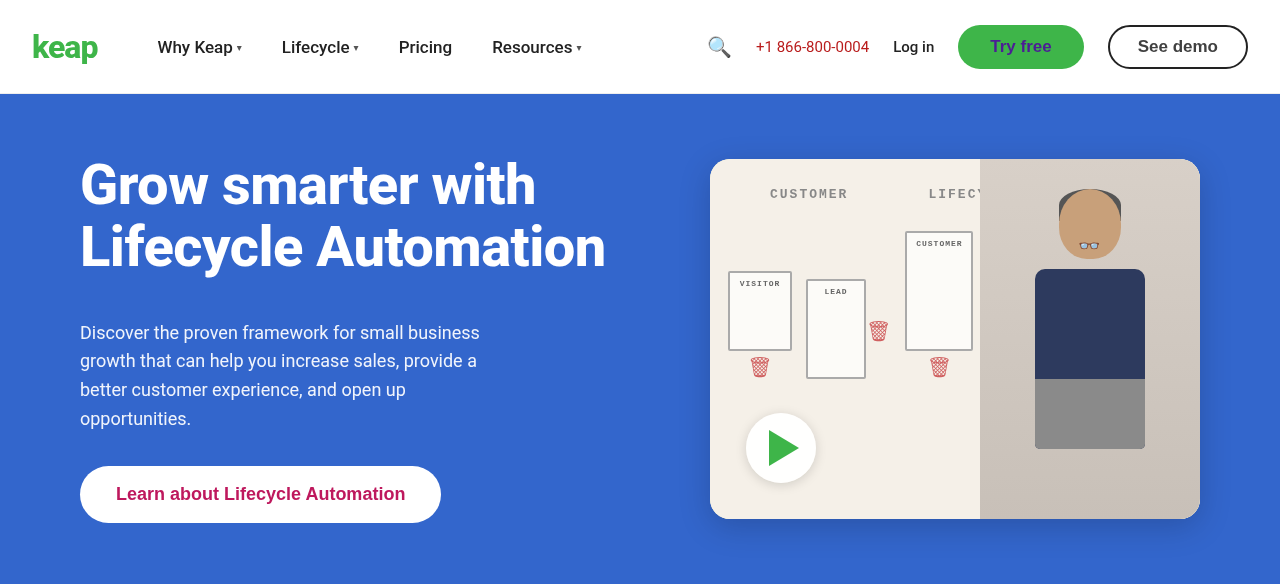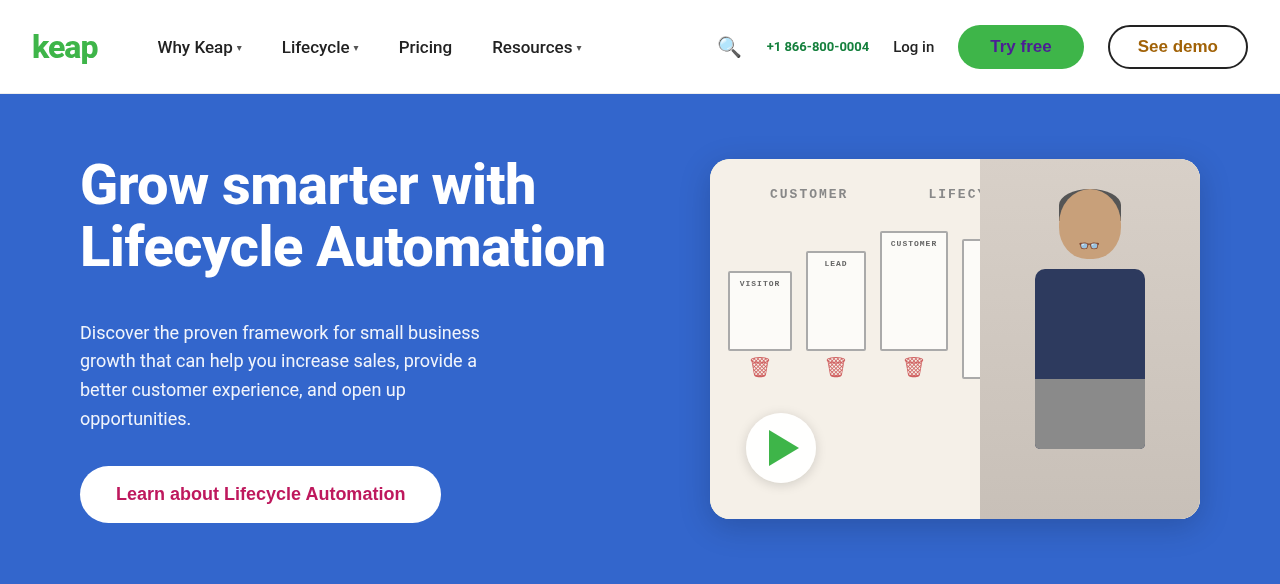--- a/index.html
+++ b/index.html
@@ -46,23 +46,23 @@
       font-size: 10px;
       color: #555;
       margin-top: 2px;
     }
     .nav-right {
       display: flex;
       align-items: center;
       gap: 24px;
     }
     .nav-phone {
-      font-size: 13px;
-      color: #15803d;
-      font-weight: 700;
+      font-size: 15px;
+      color: #b91c1c;
+      font-weight: 400;
     }
     .nav-login {
       font-size: 15px;
       color: #222;
       font-weight: 500;
       cursor: pointer;
     }
     .search-icon-wrap {
       cursor: pointer;
       font-size: 20px;
@@ -73,21 +73,21 @@
       color: #4c1d95;
       border: none;
       border-radius: 30px;
       padding: 12px 32px;
       font-size: 17px;
       font-weight: 600;
       cursor: pointer;
     }
     .btn-see-demo {
       background: #fff;
-      color: #a16207;
+      color: #404040;
       border: 2px solid #222;
       border-radius: 30px;
       padding: 10px 28px;
       font-size: 17px;
       font-weight: 600;
       cursor: pointer;
     }
 
     
     .hero {
@@ -318,21 +318,21 @@
           <span>LIFECYCLE</span>
         </div>
 
         <div style="position:absolute; top:72px; left:18px; display:flex; gap:14px; align-items:flex-end;">
           <div style="display:flex; flex-direction:column; align-items:center;">
             <div style="border:2px solid #aaa; background:rgba(255,255,255,0.7); width:64px; height:80px; display:flex; align-items:flex-start; justify-content:center; padding-top:6px; border-radius:2px;">
               <span style="font-family:'Courier New',monospace; font-size:8px; letter-spacing:1px; color:#666; font-weight:700;">VISITOR</span>
             </div>
             <span style="font-size:20px; color:#d06060; margin-top:4px;">🗑</span>
           </div>
-          <div style="display:flex; flex-direction:column; align-items:center;">
+          <div style="display:flex; flex-direction:row; align-items:center;">
             <div style="border:2px solid #aaa; background:rgba(255,255,255,0.7); width:60px; height:100px; display:flex; align-items:flex-start; justify-content:center; padding-top:6px; border-radius:2px;">
               <span style="font-family:'Courier New',monospace; font-size:8px; letter-spacing:1px; color:#666; font-weight:700;">LEAD</span>
             </div>
             <span style="font-size:20px; color:#d06060; margin-top:4px;">🗑</span>
           </div>
           <div style="display:flex; flex-direction:column; align-items:center;">
             <div style="border:2px solid #aaa; background:rgba(255,255,255,0.7); width:68px; height:120px; display:flex; align-items:flex-start; justify-content:center; padding-top:6px; border-radius:2px;">
               <span style="font-family:'Courier New',monospace; font-size:8px; letter-spacing:1px; color:#666; font-weight:700;">CUSTOMER</span>
             </div>
             <span style="font-size:20px; color:#d06060; margin-top:4px;">🗑</span>

